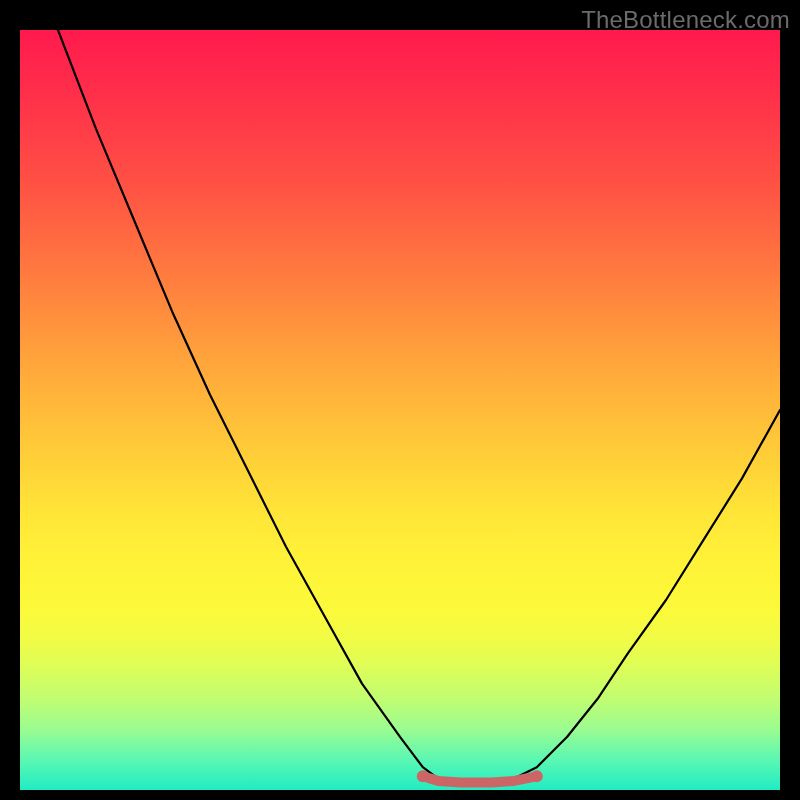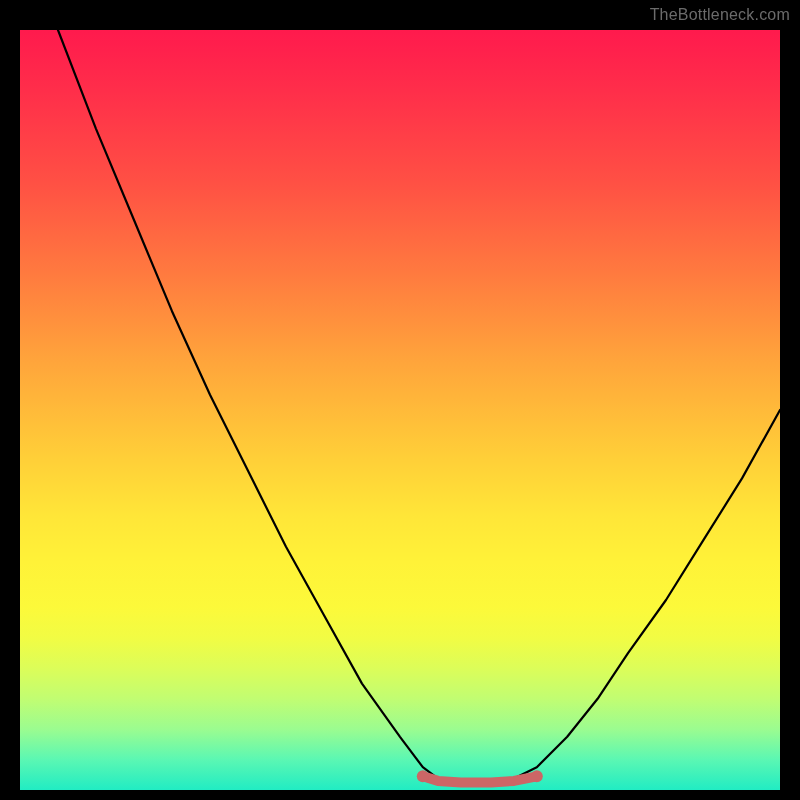--- a/index.html
+++ b/index.html
@@ -36,21 +36,21 @@
       #5bf7b3 96%,
       #21ecc3 100%
     );
   }
 
   .watermark {
     position: absolute;
     top: 6px;
     right: 10px;
     color: #6b6b6b;
-    font-size: 16px;
+    font-size: 24px;
     font-weight: 400;
     letter-spacing: 0.2px;
   }
 
   svg.plot {
     position: absolute;
     left: 0;
     top: 0;
   }
 </style>

